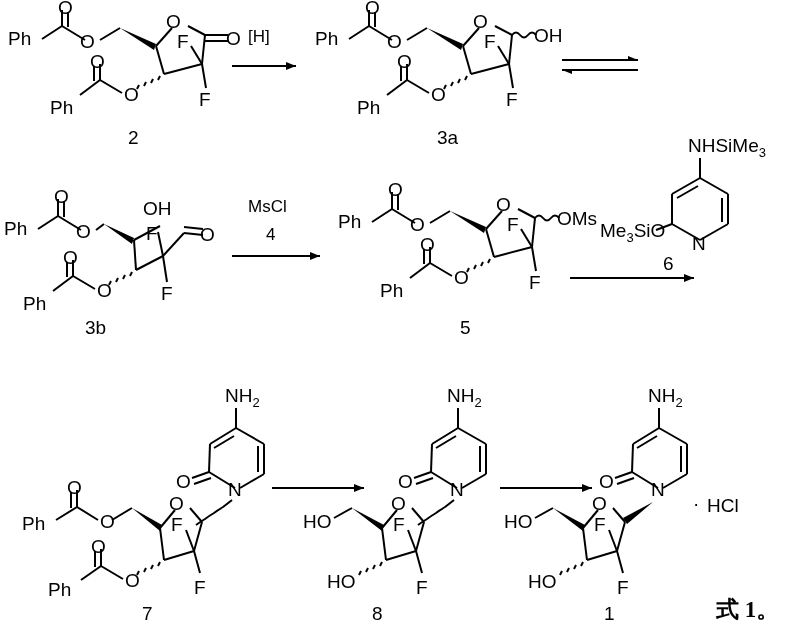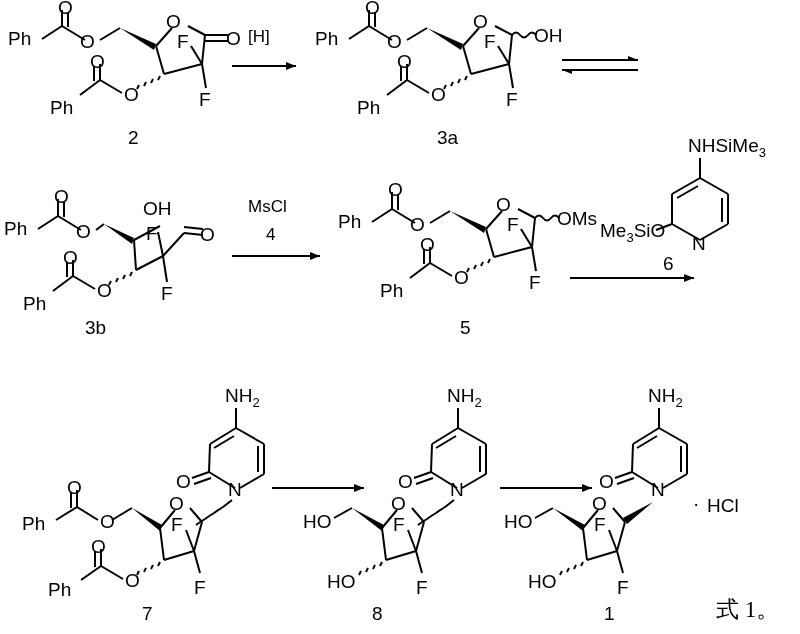--- a/index.html
+++ b/index.html
@@ -1,19 +1,19 @@
 <!DOCTYPE html>
 <html><head>
 <meta charset="utf-8">
 <style>
   html,body{margin:0;padding:0;background:#fff;}
   body{width:800px;height:634px;position:relative;overflow:hidden;
        font-family:"Liberation Sans",sans-serif;color:#000;}
   #scheme{position:absolute;left:0;top:0;width:800px;height:634px;}
-  .cap{position:absolute;font-family:"Liberation Serif",serif;font-size:23px;}
+  .cap{position:absolute;font-family:"Liberation Serif",serif;font-size:23px;font-weight:bold;}
   svg text{font-family:"Liberation Sans",sans-serif;fill:#000;}
   .at{font-size:19px;}
   .sub{font-size:13px;}
   .rgt{font-size:17px;}
   .num{font-size:19px;}
 </style>
 </head>
 <body>
 
 <svg id="scheme" viewBox="0 0 800 634">

